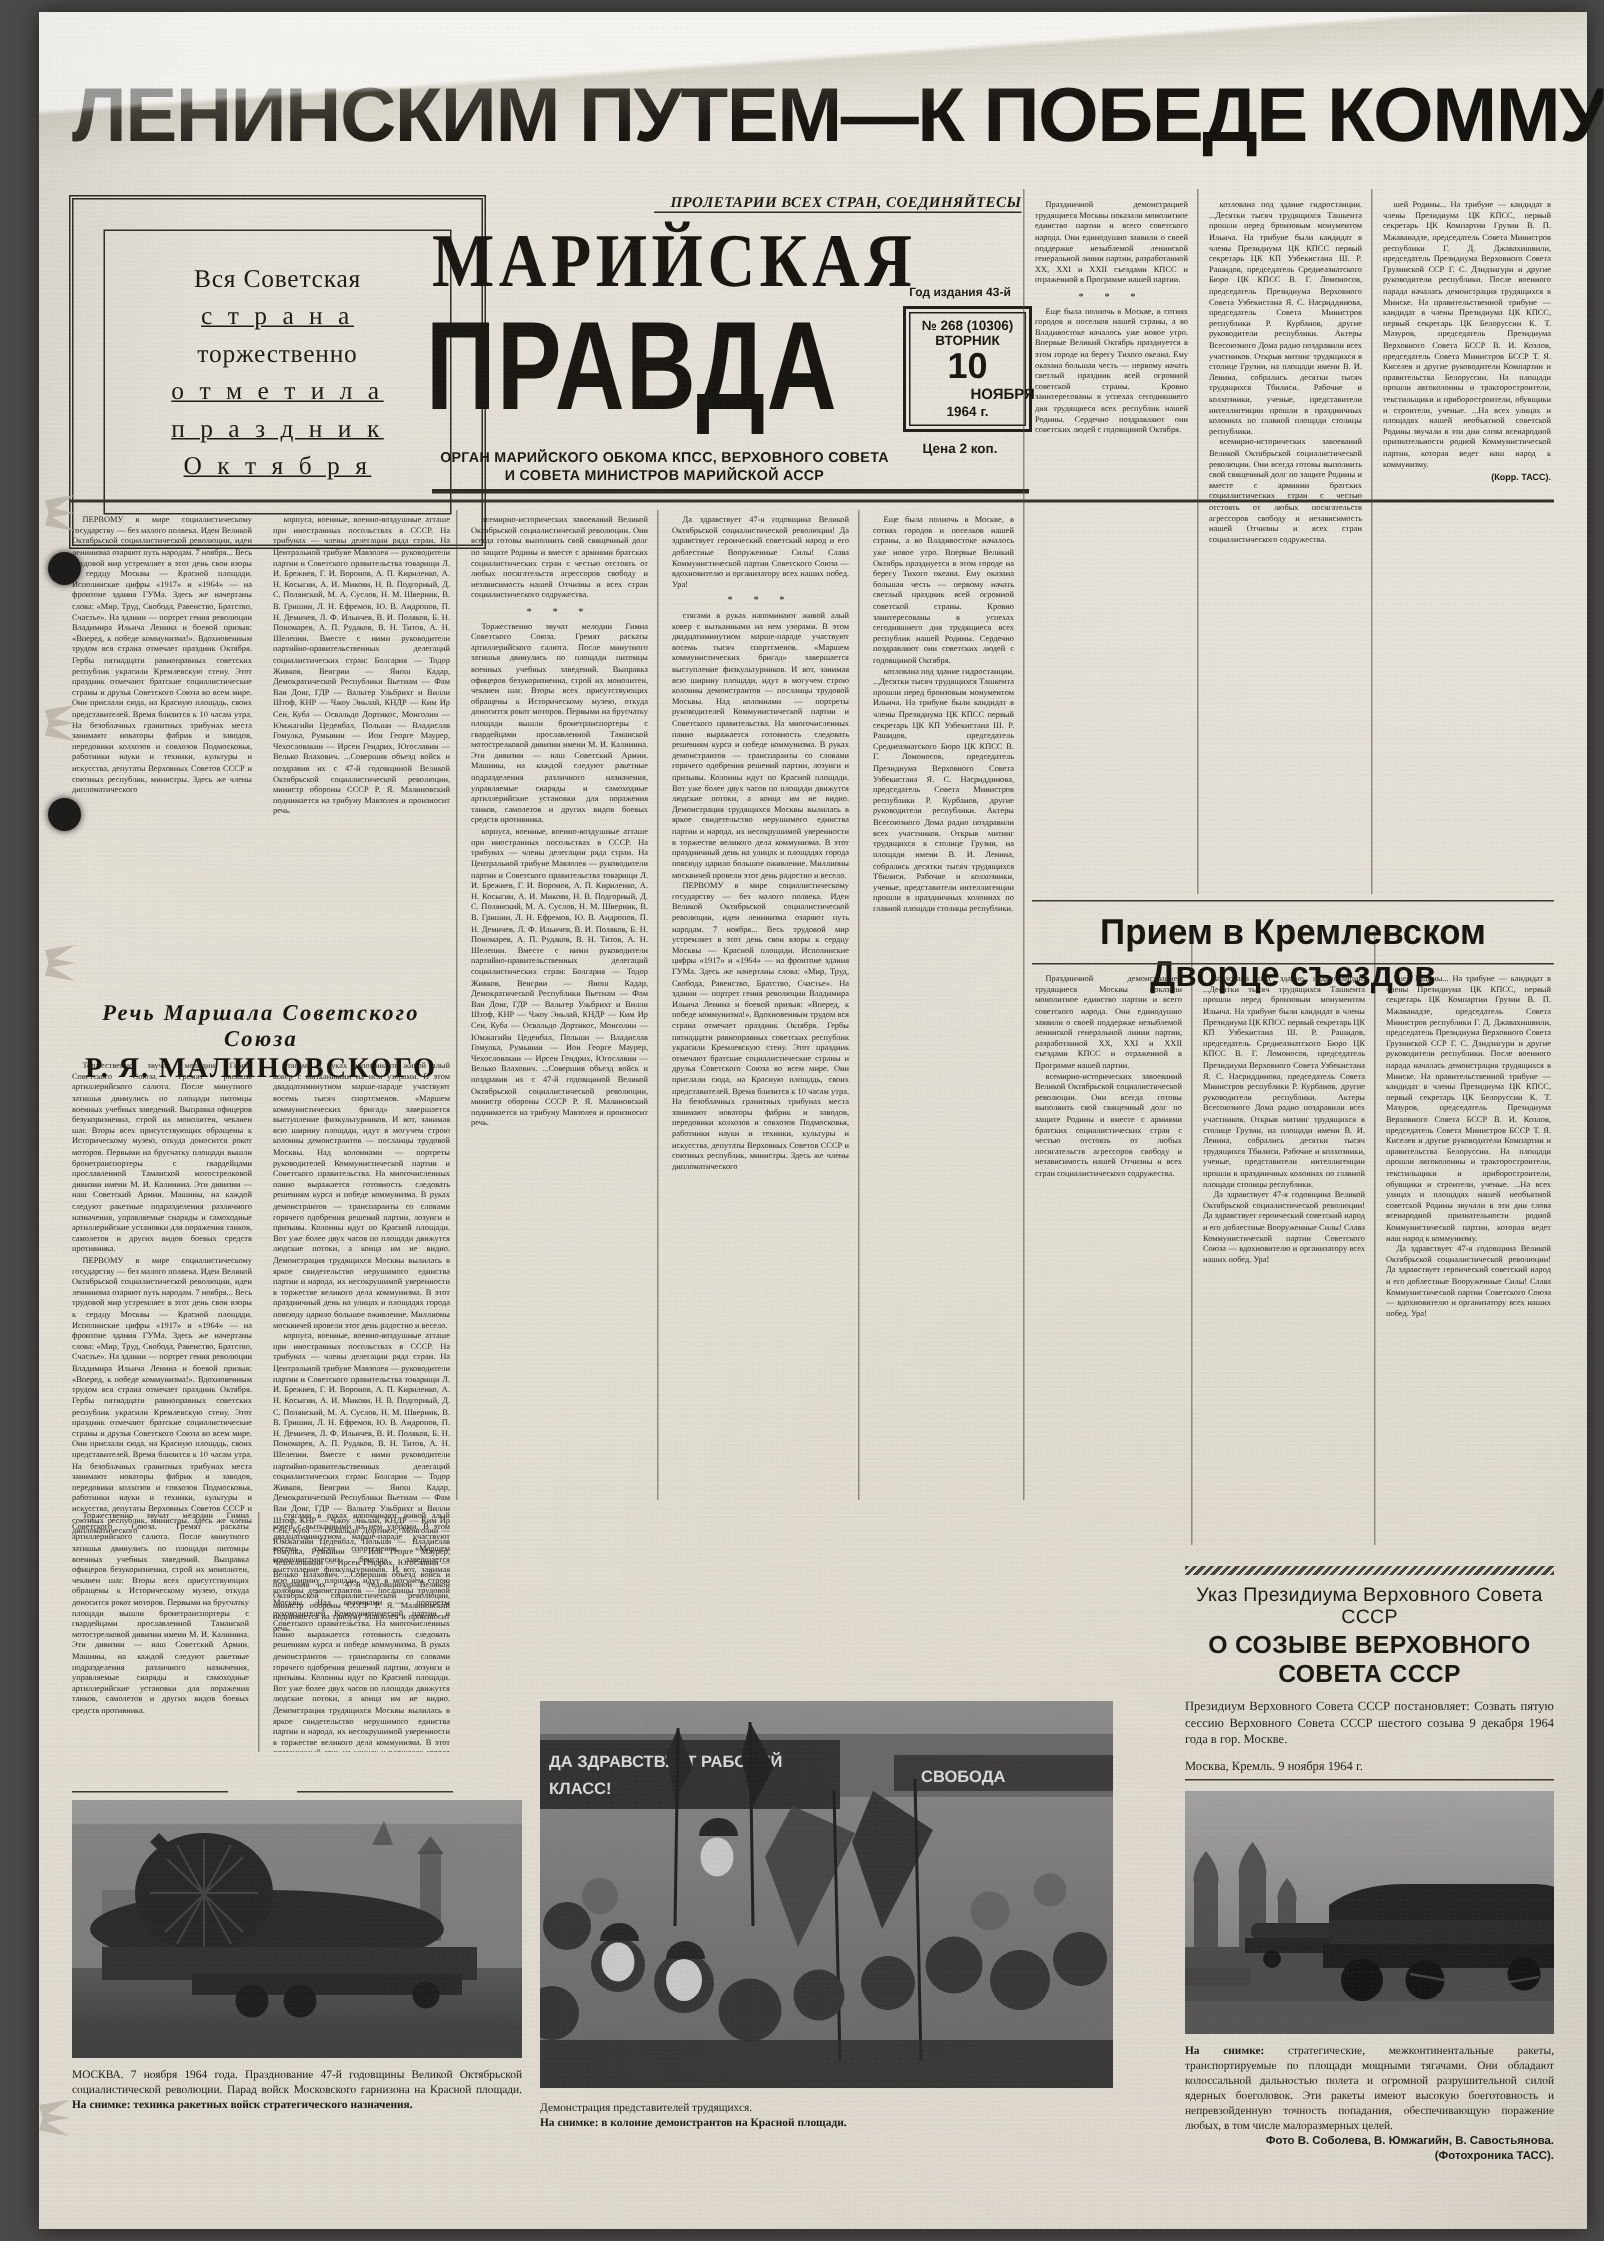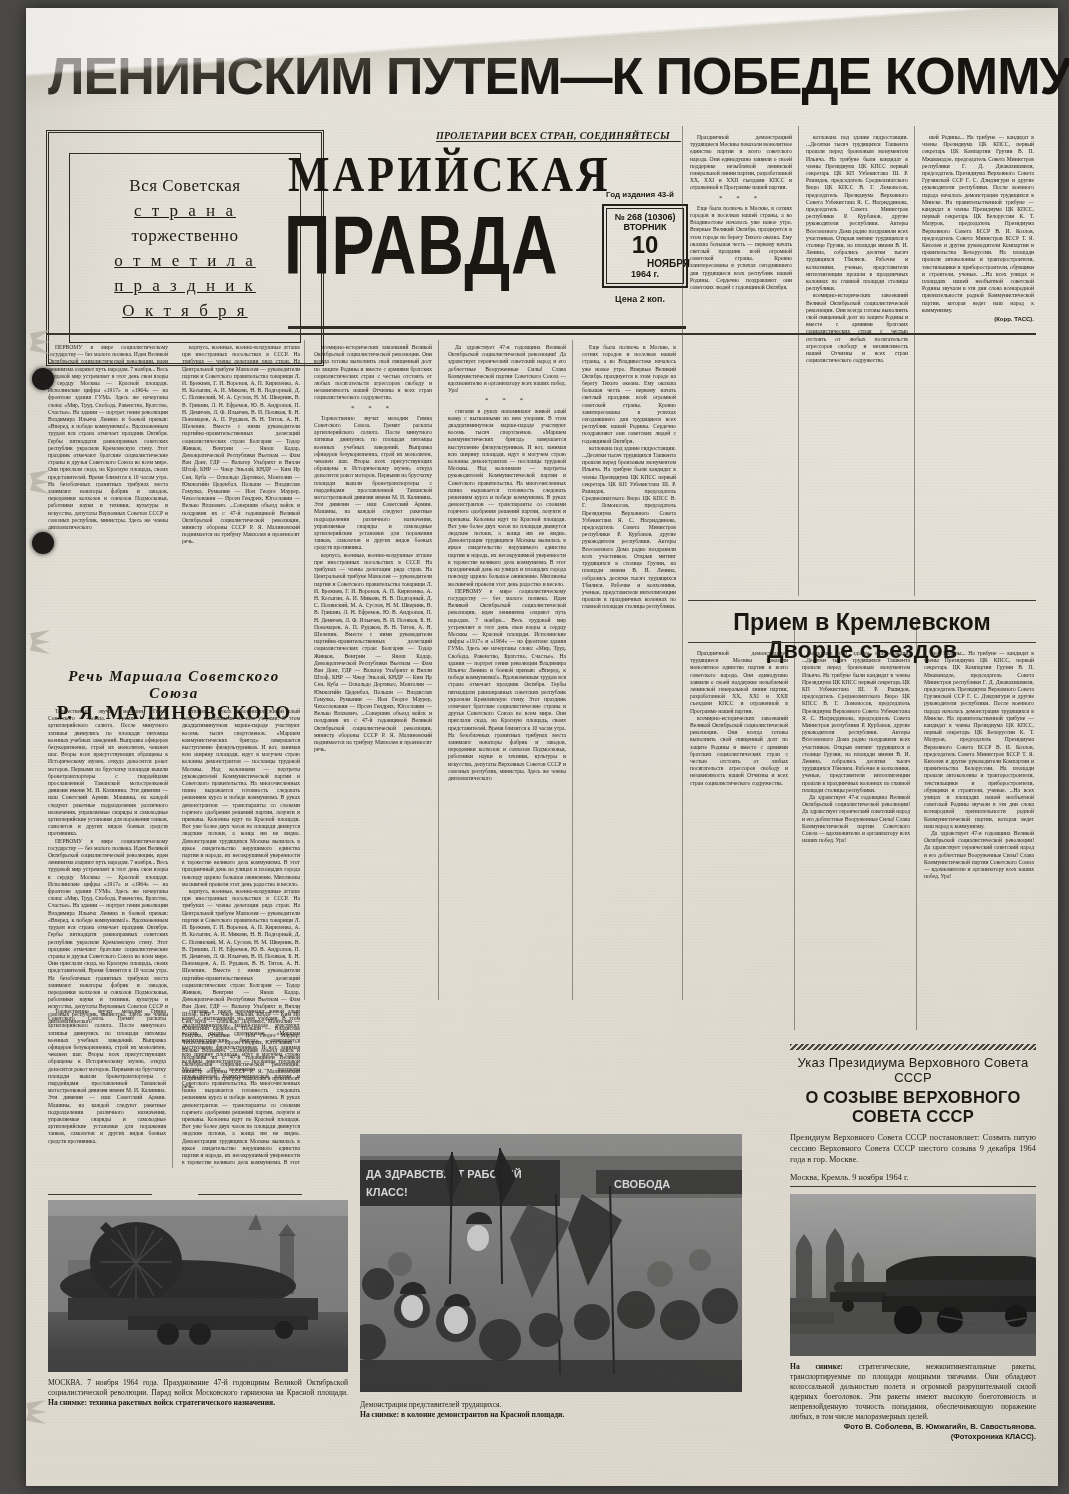--- a/index.html
+++ b/index.html
@@ -42,21 +42,21 @@
     color:#15130f;white-space:nowrap;text-align:center;
   }
 
   #slogan-box{position:absolute;left:20px;top:122px;width:232px;height:190px;
      border:3px double #2a2723;padding:20px;}
   #slogan-box .inner{border:1px solid #2a2723;height:100%;box-sizing:border-box;
      display:flex;flex-direction:column;justify-content:center;padding:6px 4px;}
   #slogan-box .line{font-size:17px;line-height:25px;color:#17150f;text-align:center;letter-spacing:.5px;}
   #slogan-box .sp{letter-spacing:3px;text-decoration:underline;}
 
-  #proletarii{position:absolute;left:410px;top:122px;width:245px;text-align:left;
+  #proletarii{position:absolute;left:410px;top:122px;width:245px;text-align:right;
     font-family:"Liberation Serif",serif;font-style:italic;font-weight:bold;font-size:10px;
     letter-spacing:.3px;color:#1a1814;border-bottom:1px solid #2a2723;padding-bottom:0;}
 
   #title-mar{position:absolute;left:262px;top:140px;width:300px;
     font-family:"Liberation Serif",serif;font-weight:bold;font-size:44px;line-height:46px;
     letter-spacing:3px;color:#14120e;transform:scaleY(1.15);transform-origin:left top;}
   #title-pravda{position:absolute;left:258px;top:196px;width:320px;
     font-family:"Liberation Sans",sans-serif;font-weight:bold;font-size:62px;line-height:62px;
     letter-spacing:1px;color:#14120e;transform:scaleY(1.35) scaleX(1.04);transform-origin:left top;}
 
@@ -146,20 +146,24 @@
       <div class="in">
         <div class="no">№ 268 (10306)</div>
         <div class="wd">ВТОРНИК</div>
         <div class="day">10</div>
         <div class="mo">НОЯБРЯ</div>
         <div class="yr">1964 г.</div>
       </div>
     </div>
     <div id="price">Цена 2 коп.</div>
 
+    <div id="organ">
+      <div>ОРГАН МАРИЙСКОГО ОБКОМА КПСС, ВЕРХОВНОГО СОВЕТА</div>
+      <div>И СОВЕТА МИНИСТРОВ МАРИЙСКОЙ АССР</div>
+    </div>
     <div id="mast-rule"></div>
     <div id="top-rule"></div>
 
     <div class="colrule" style="left:278px;top:332px;height:660px;"></div>
     <div class="colrule" style="left:412px;top:332px;height:660px;"></div>
     <div class="colrule" style="left:546px;top:332px;height:660px;"></div>
     <div class="colrule" style="left:656px;top:118px;height:874px;"></div>
     <div class="colrule" style="left:772px;top:118px;height:470px;"></div>
     <div class="colrule" style="left:888px;top:118px;height:470px;"></div>
     <div class="colrule" style="left:768px;top:612px;height:410px;"></div>
@@ -403,21 +407,21 @@
         <rect y="140" width="246" height="22" fill="#5d5a53" opacity=".85"></rect>
         <g fill="#46443e" opacity=".6">
             <rect y="118" width="44" height="12"></rect>
           </g>
       </svg>
     </div>
 
     <div class="cap" style="left:764px;top:1354px;width:246px;">
       <b>На снимке:</b><span> стратегические, межконтинентальные ракеты, транспортируемые по площади мощными тягачами. Они обладают колоссальной дальностью полета и огромной разрушительной силой ядерных боеголовок. Эти ракеты имеют высокую боеготовность и непревзойденную точность попадания, обеспечивающую поражение любых, в том числе малоразмерных целей.</span>
       <div class="credit">Фото В. Соболева, В. Юмжагийн, В. Савостьянова.</div>
-      <div class="credit">(Фотохроника КЛАСС).</div>
+      <div class="credit">(Фотохроника ТАСС).</div>
     </div>
 
     <div id="grain"></div>
     <div id="crease"></div>
   </div>
 
   <div class="punch" style="left:32px;top:368px;"></div>
   <div class="punch" style="left:32px;top:532px;"></div>
   <div class="tear" style="left:30px;top:330px;"></div>
   <div class="tear" style="left:30px;top:470px;"></div>

